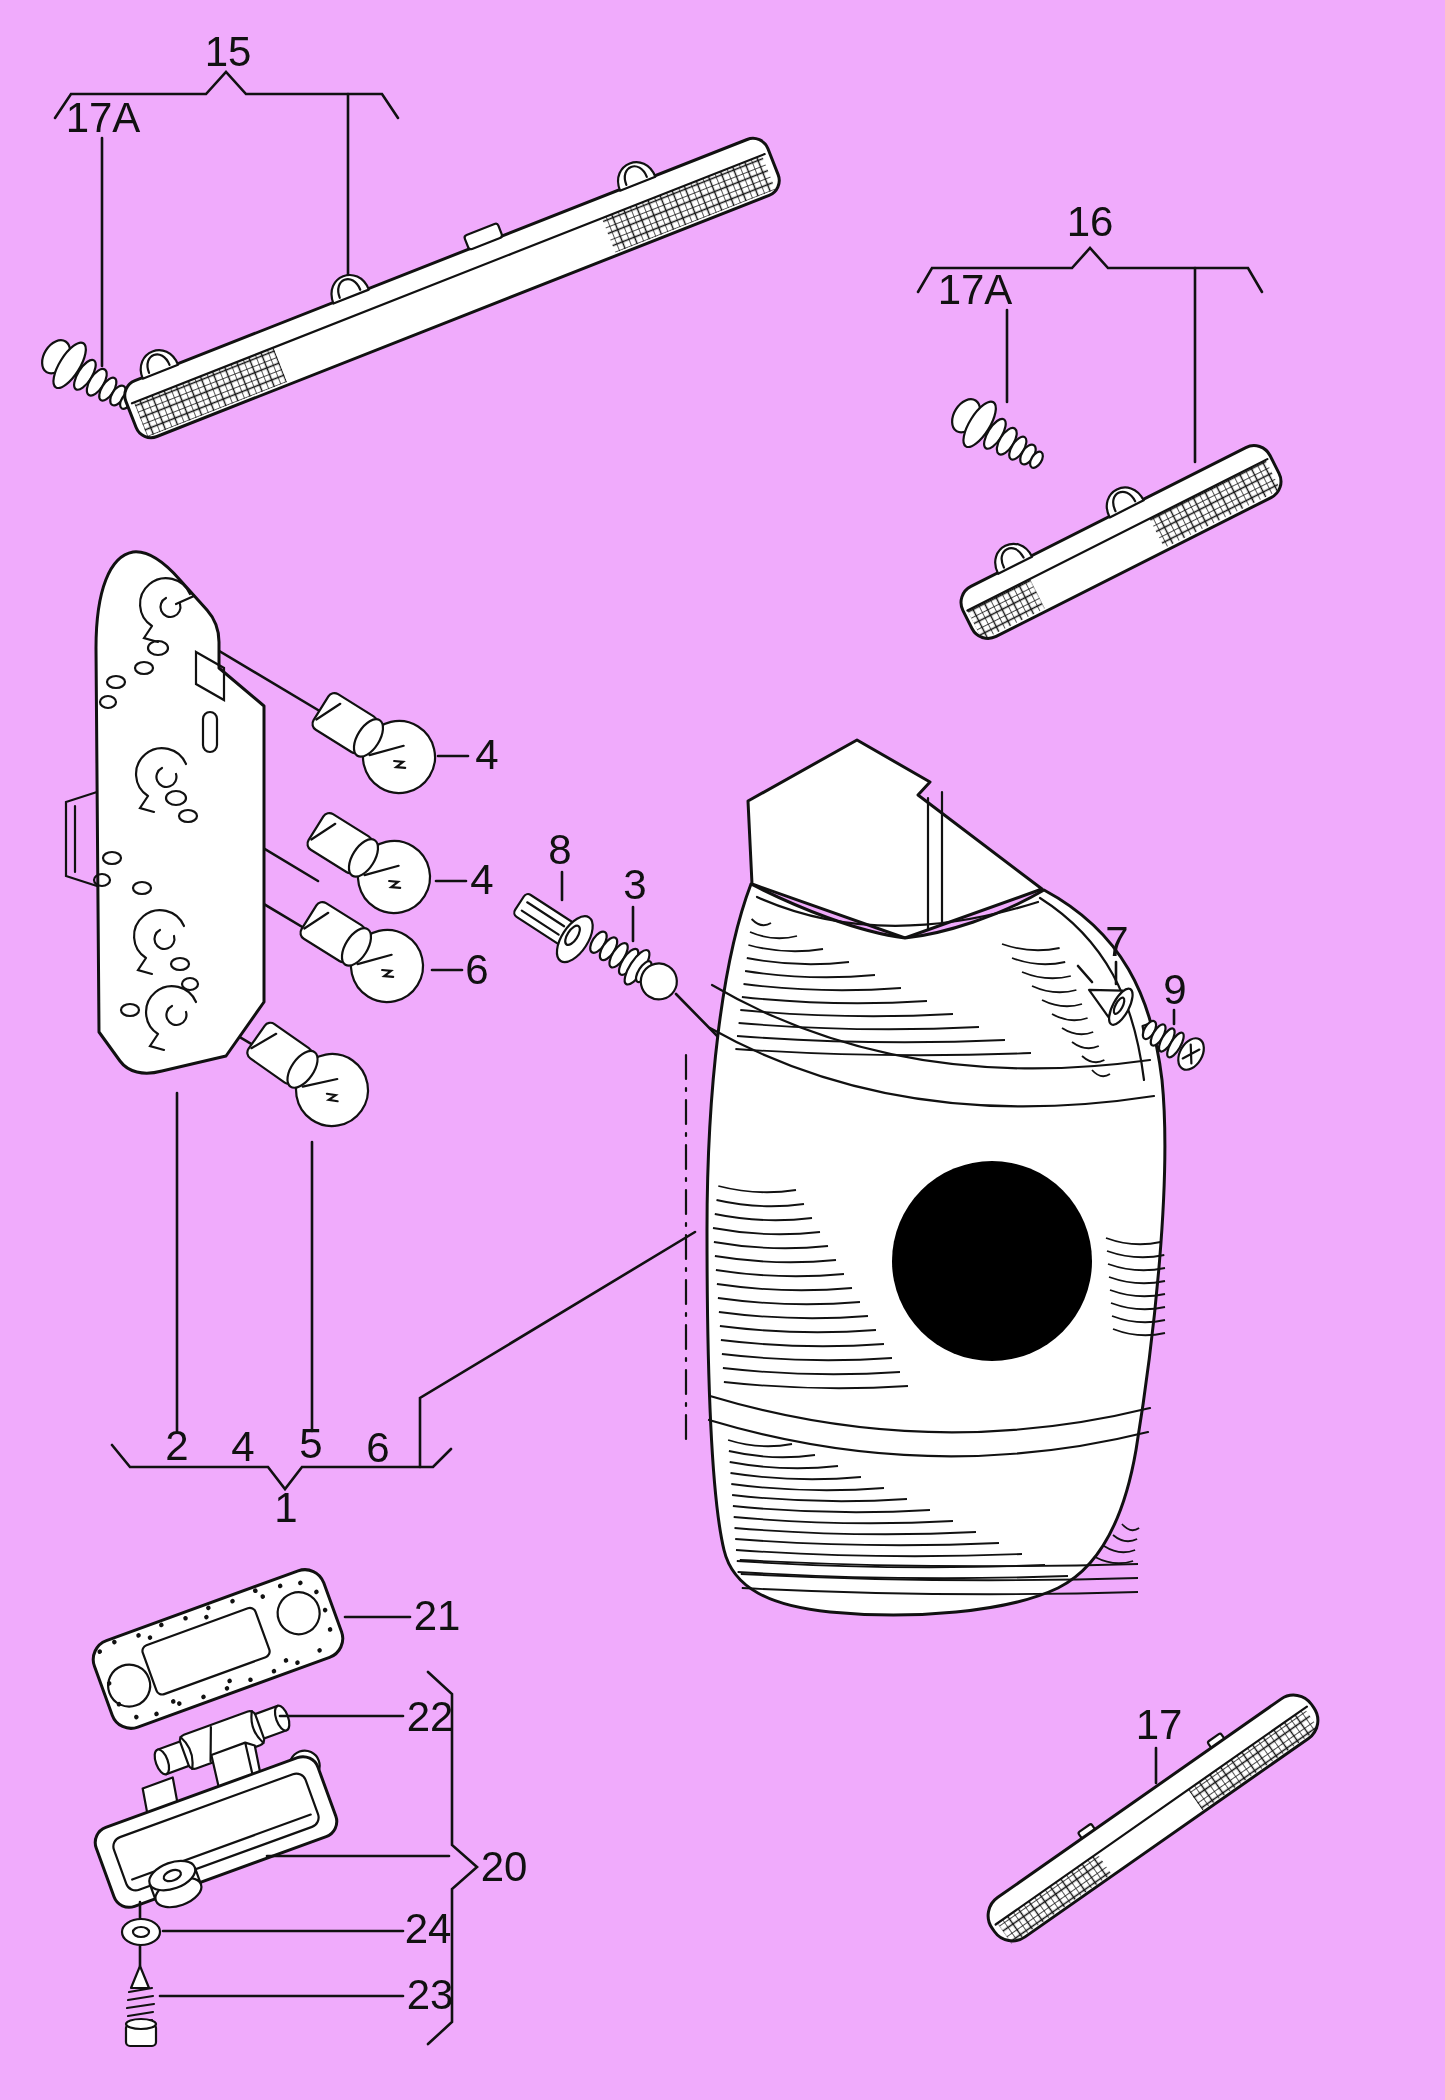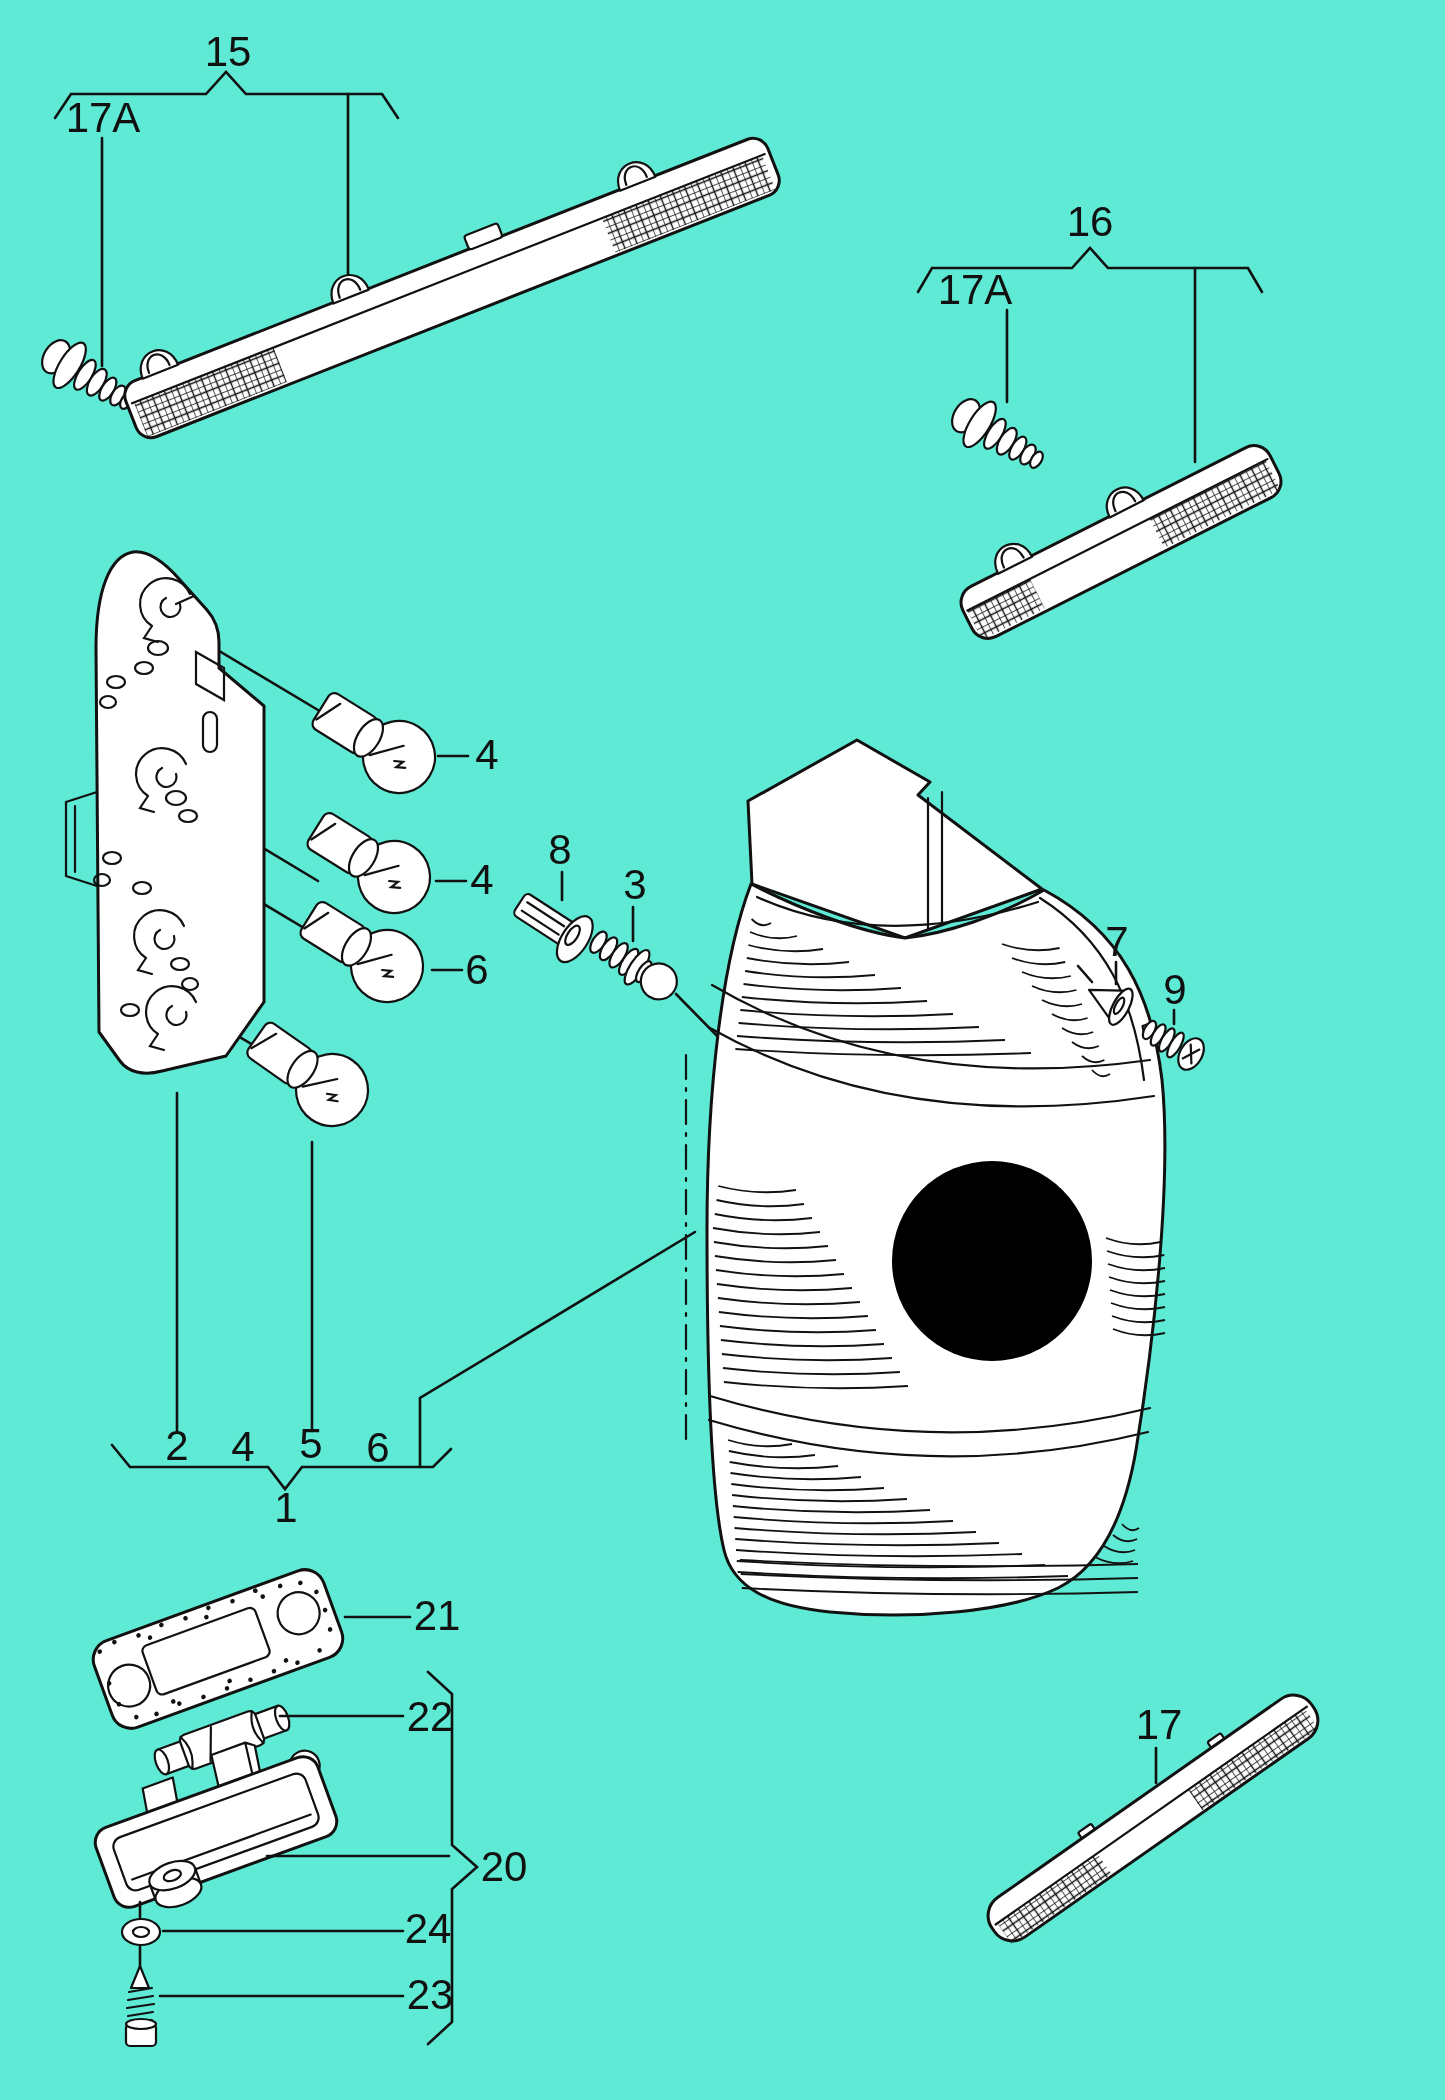--- a/index.html
+++ b/index.html
@@ -1,16 +1,16 @@
 <!DOCTYPE html>
 <html><head>
 <meta charset="utf-8">
 <style>
   html,body{margin:0;padding:0;background:#e8e8e8;font-family:"Liberation Sans",sans-serif;}
-  #page{width:1445px;height:2100px;background:#5eead4;position:relative;margin:0 auto;overflow:hidden;}
+  #page{width:1445px;height:2100px;background:#f0abfc;position:relative;margin:0 auto;overflow:hidden;}
   svg{display:block;}
   text{font-family:"Liberation Sans",sans-serif;fill:#111;}
   .callout{font-size:42px;}
   .ln{stroke:#111;fill:none;stroke-width:2.6;stroke-linecap:round;}
   .out{stroke:#111;fill:#fff;stroke-width:3;stroke-linejoin:round;}
   .out2{stroke:#111;fill:#fff;stroke-width:2.2;stroke-linejoin:round;}
   .det{stroke:#111;fill:none;stroke-width:2.2;stroke-linecap:round;}
   .hatch{fill:url(#xh);stroke:none;}
 </style>
 </head>

